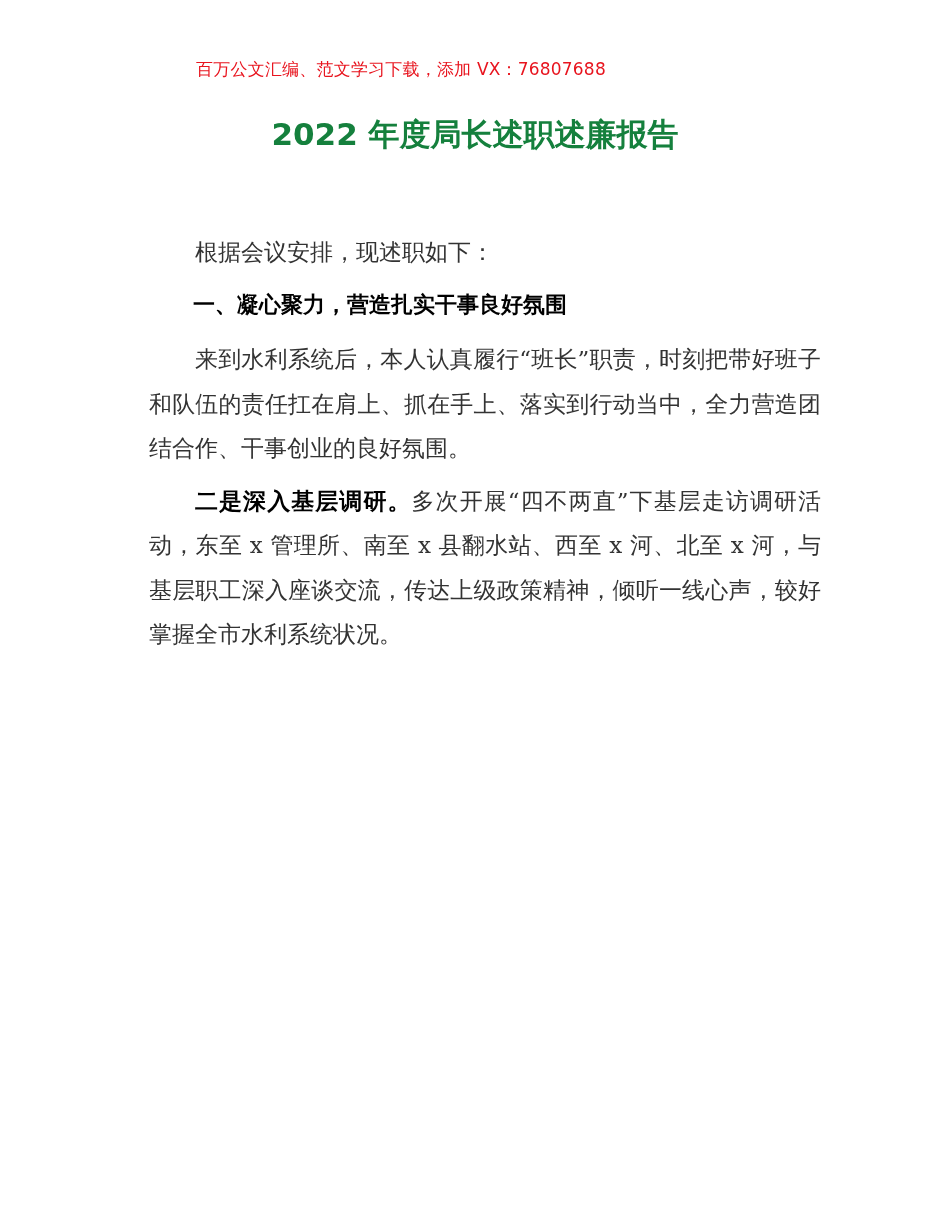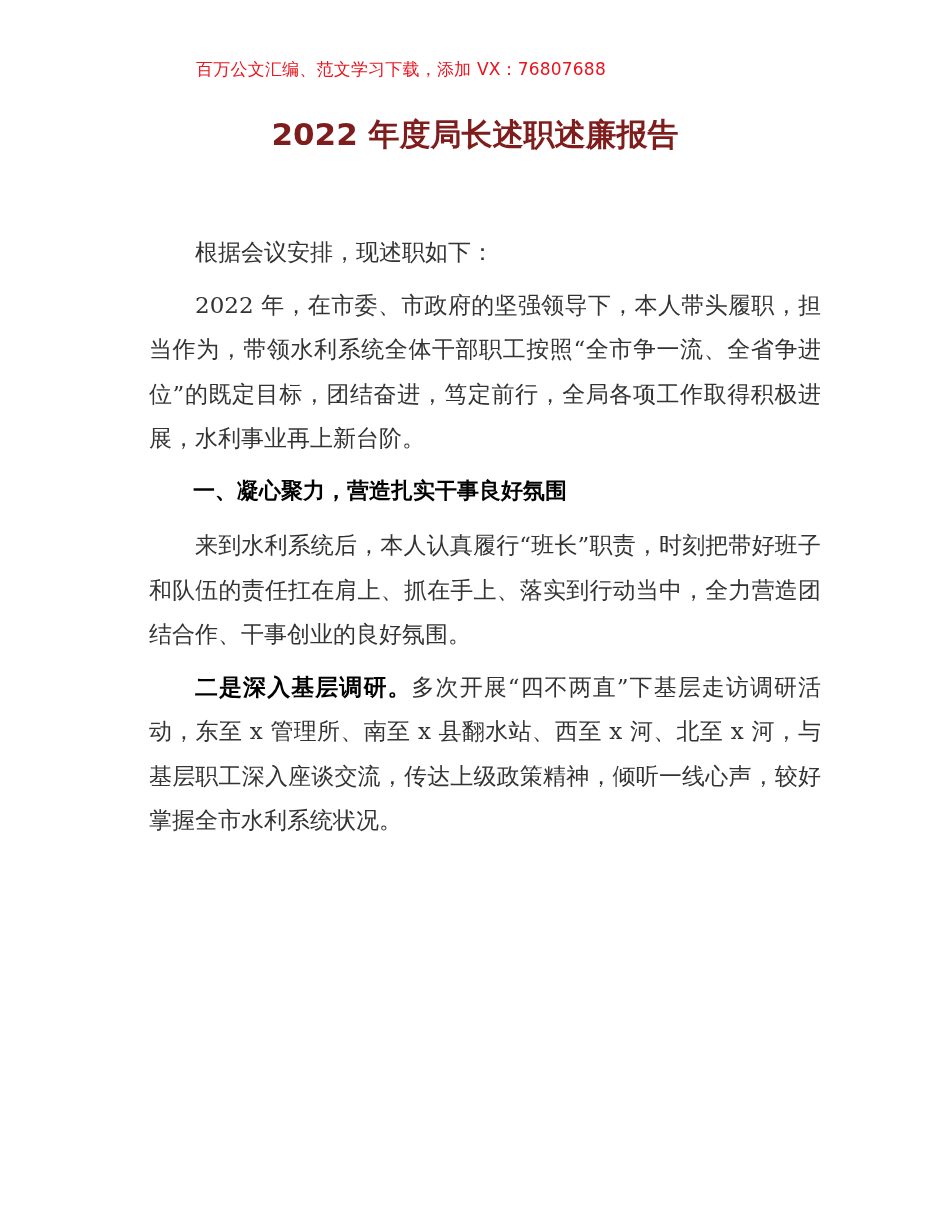--- a/index.html
+++ b/index.html
@@ -24,21 +24,21 @@
       font-size: 17px;
       line-height: 26px;
       letter-spacing: 0.2px;
     }
     .title {
       position: absolute;
       top: 112px;
       left: 0;
       width: 950px;
       text-align: center;
-      color: #7f1d1d;
+      color: #15803d;
       font-family: "DejaVu Sans", sans-serif;
       font-weight: bold;
       font-size: 31px;
       line-height: 44px;
     }
     .content {
       position: absolute;
       top: 230px;
       left: 149px;
       width: 672px;
@@ -68,17 +68,16 @@
   </style>
 </head>
 <body>
 
 <div class="watermark">百万公文汇编、范文学习下载，添加 VX：76807688</div>
 
 <h1 class="title" style="margin:0;">2022 年度局长述职述廉报告</h1>
 
 <div class="content">
   <p>根据会议安排，现述职如下：</p>
-  <p>2022 年，在市委、市政府的坚强领导下，本人带头履职，担当作为，带领水利系统全体干部职工按照“全市争一流、全省争进位”的既定目标，团结奋进，笃定前行，全局各项工作取得积极进展，水利事业再上新台阶。</p>
   <p class="heading">一、凝心聚力，营造扎实干事良好氛围</p>
   <p>来到水利系统后，本人认真履行“班长”职责，时刻把带好班子和队伍的责任扛在肩上、抓在手上、落实到行动当中，全力营造团结合作、干事创业的良好氛围。</p>
   <p><span class="lead">二是深入基层调研。</span><span>多次开展“四不两直”下基层走访调研活动，东至 x 管理所、南至 x 县翻水站、西至 x 河、北至 x 河，与基层职工深入座谈交流，传达上级政策精神，倾听一线心声，较好掌握全市水利系统状况。</span></p>
 </div>
 
 </body></html>

